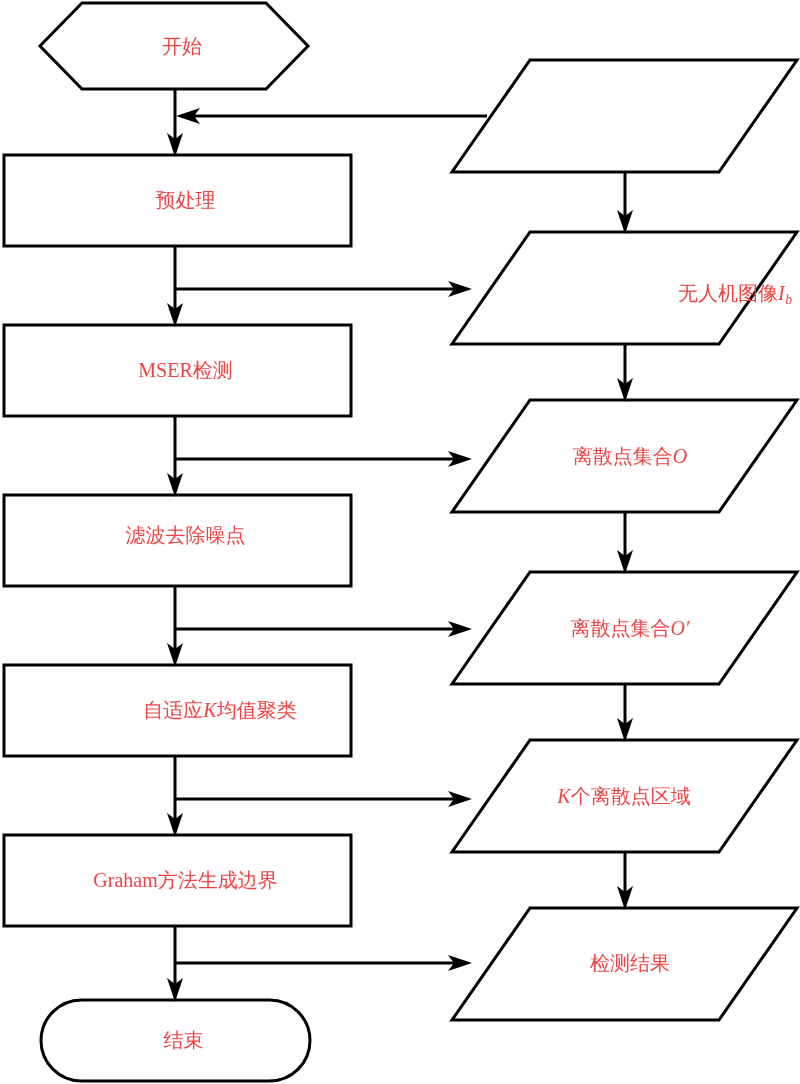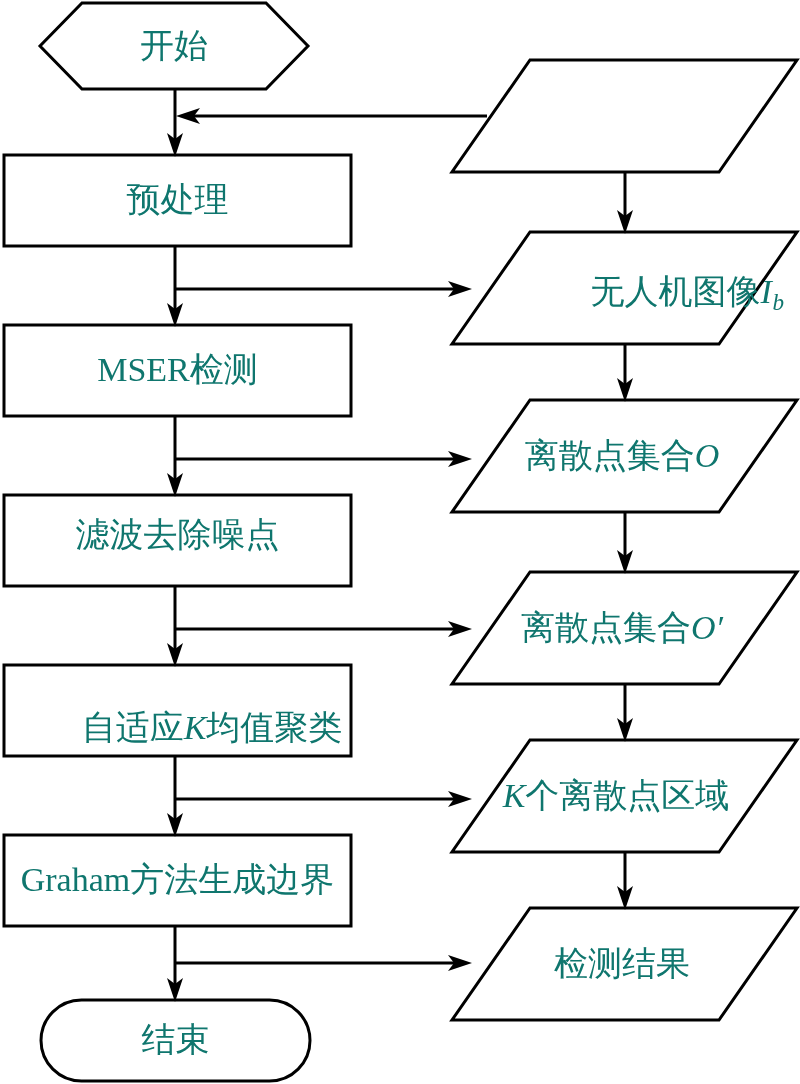--- a/index.html
+++ b/index.html
@@ -37,26 +37,27 @@
   .arrowhead {
     fill: #000000;
     stroke: none;
   }
   .node-label {
     position: absolute;
     display: flex;
     align-items: center;
     justify-content: center;
     text-align: center;
-    color: #0f766e;
+    color: #ef4444;
     font-family: "Liberation Serif", "DejaVu Serif", serif;
-    font-size: 34px;
+    font-size: 20px;
     line-height: 1.12;
     white-space: pre;
     pointer-events: none;
+    margin-left: 8px;
   }
   .node-label.two-line {
     line-height: 1.18;
     gap: 40px;
   }
   .ital {
     font-style: italic;
   }
   .sub {
     font-style: italic;
@@ -155,21 +156,21 @@
   </div>
 
   <div class="node-label" style="left:4px; top:325px; width:347px; height:91px;">
     <span>MSER检测</span>
   </div>
 
   <div class="node-label" style="left:4px; top:495px; width:347px; height:81px;">
     <span>滤波去除噪点</span>
   </div>
 
-  <div class="node-label" style="left:4px; top:683px; width:416px; height:91px;">
+  <div class="node-label" style="left:4px; top:665px; width:416px; height:91px;">
     <span><span>自适应</span><span class="ital">K</span><span>均值聚类</span></span>
   </div>
 
   <div class="node-label" style="left:4px; top:835px; width:347px; height:91px;">
     <span>Graham方法生成边界</span>
   </div>
 
   <div class="node-label" style="left:41px; top:1000px; width:269px; height:81px;">
     <span>结束</span>
   </div>

